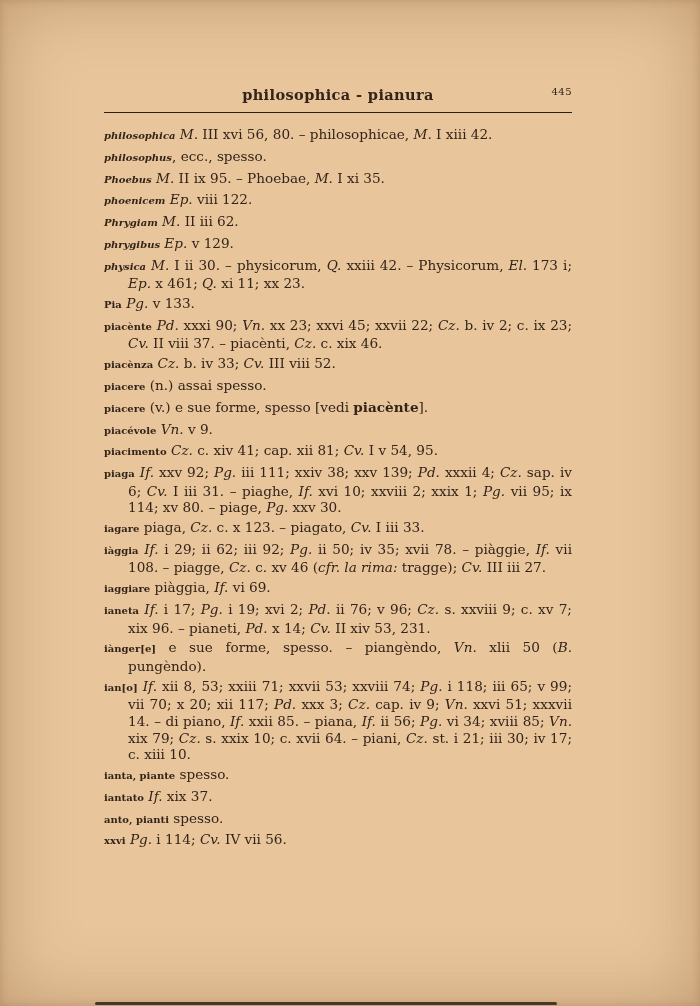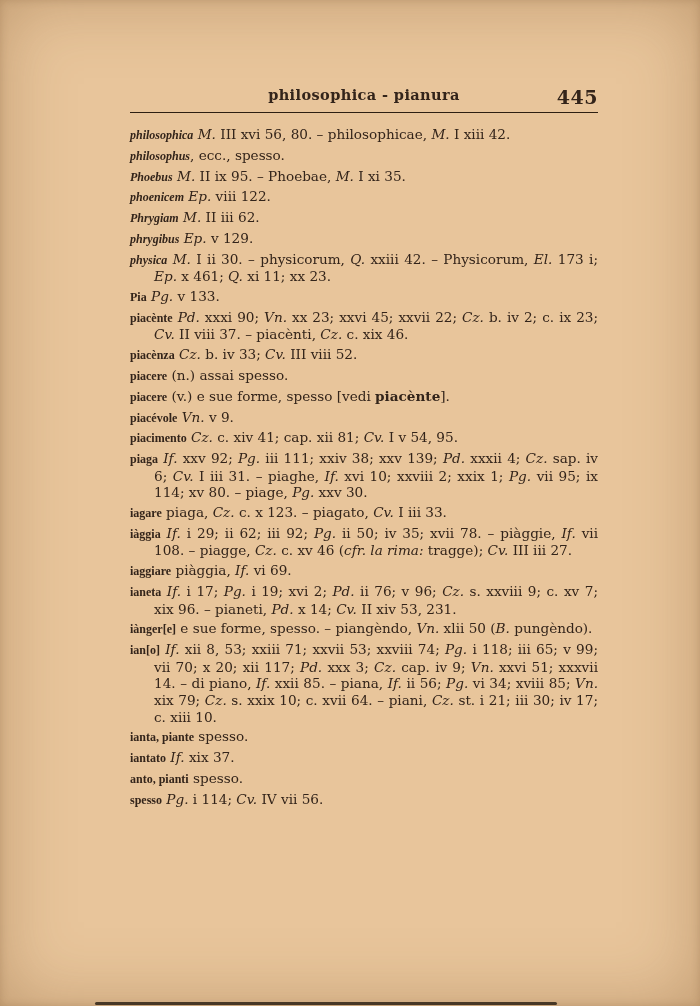--- a/index.html
+++ b/index.html
@@ -9,55 +9,54 @@
     height: 1006px;
     margin: 0 auto;
     background: var(--paper, #e8c59b);
     box-shadow: inset 0 0 70px rgba(130, 88, 45, 0.38), inset 0 0 8px rgba(110, 75, 40, 0.25);
     overflow: hidden;
     font-family: "DejaVu Serif", "Liberation Serif", serif;
     color: var(--ink, #33241a);
   }
   .content {
     position: absolute;
-    left: 130px;
+    left: 104px;
     top: 86px;
     width: 468px;
   }
   .header { position: relative; height: 21px; }
   .title {
     display: block;
     text-align: center;
     font-weight: bold;
     font-size: 14.5px;
     letter-spacing: 0.4px;
   }
   .pagenum {
     position: absolute;
     right: 0;
     top: 0;
-    font-size: 19px;
+    font-size: 10px;
     letter-spacing: 0.5px;
-    font-weight: bold;
   }
   .rule {
     border: 0;
     border-top: 1.7px solid #2d1f12;
     margin: 5px 0 13px 0;
   }
   .entries { }
   .entry {
     font-size: 13.6px;
     line-height: 16.6px;
     margin: 0 0 3.2px 0;
     padding-left: 24px;
     text-indent: -24px;
     text-align: justify;
   }
-  .hw { font-size: 12px; font-family: Liberation Serif, serif; }
+  .hw { font-size: 10px; }
   .hw.b  { font-weight: bold; }
   .hw.bi { font-weight: bold; font-style: italic; }
   .s-i  { font-style: italic; }
   .s-b  { font-weight: bold; }
   .s-bi { font-weight: bold; font-style: italic; }
   .scan-artifact {
     position: absolute;
     left: 95px;
     bottom: 1px;
     width: 462px;
@@ -95,17 +94,17 @@
         <p class="entry"><span class="hw b">piaga</span><span><span> </span><span class="s-i">If.</span><span> xxv 92; </span><span class="s-i">Pg.</span><span> iii 111; xxiv 38; xxv 139; </span><span class="s-i">Pd.</span><span> xxxii 4; </span><span class="s-i">Cz.</span><span> sap. iv 6; </span><span class="s-i">Cv.</span><span> I iii 31. – piaghe, </span><span class="s-i">If.</span><span> xvi 10; xxviii 2; xxix 1; </span><span class="s-i">Pg.</span><span> vii 95; ix 114; xv 80. – piage, </span><span class="s-i">Pg.</span><span> xxv 30.</span></span></p>
         <p class="entry"><span class="hw b">iagare</span><span><span> piaga, </span><span class="s-i">Cz.</span><span> c. x 123. – piagato, </span><span class="s-i">Cv.</span><span> I iii 33.</span></span></p>
         <p class="entry"><span class="hw b">iàggia</span><span><span> </span><span class="s-i">If.</span><span> i 29; ii 62; iii 92; </span><span class="s-i">Pg.</span><span> ii 50; iv 35; xvii 78. – piàggie, </span><span class="s-i">If.</span><span> vii 108. – piagge, </span><span class="s-i">Cz.</span><span> c. xv 46 (</span><span class="s-i">cfr. la rima:</span><span> tragge); </span><span class="s-i">Cv.</span><span> III iii 27.</span></span></p>
         <p class="entry"><span class="hw b">iaggiare</span><span><span> piàggia, </span><span class="s-i">If.</span><span> vi 69.</span></span></p>
         <p class="entry"><span class="hw b">ianeta</span><span><span> </span><span class="s-i">If.</span><span> i 17; </span><span class="s-i">Pg.</span><span> i 19; xvi 2; </span><span class="s-i">Pd.</span><span> ii 76; v 96; </span><span class="s-i">Cz.</span><span> s. xxviii 9; c. xv 7; xix 96. – pianeti, </span><span class="s-i">Pd.</span><span> x 14; </span><span class="s-i">Cv.</span><span> II xiv 53, 231.</span></span></p>
         <p class="entry"><span class="hw b">iànger[e]</span><span><span> e sue forme, spesso. – piangèndo, </span><span class="s-i">Vn.</span><span> xlii 50 (</span><span class="s-i">B.</span><span> pungèndo).</span></span></p>
         <p class="entry"><span class="hw b">ian[o]</span><span><span> </span><span class="s-i">If.</span><span> xii 8, 53; xxiii 71; xxvii 53; xxviii 74; </span><span class="s-i">Pg.</span><span> i 118; iii 65; v 99; vii 70; x 20; xii 117; </span><span class="s-i">Pd.</span><span> xxx 3; </span><span class="s-i">Cz.</span><span> cap. iv 9; </span><span class="s-i">Vn.</span><span> xxvi 51; xxxvii 14. – di piano, </span><span class="s-i">If.</span><span> xxii 85. – piana, </span><span class="s-i">If.</span><span> ii 56; </span><span class="s-i">Pg.</span><span> vi 34; xviii 85; </span><span class="s-i">Vn.</span><span> xix 79; </span><span class="s-i">Cz.</span><span> s. xxix 10; c. xvii 64. – piani, </span><span class="s-i">Cz.</span><span> st. i 21; iii 30; iv 17; c. xiii 10.</span></span></p>
         <p class="entry"><span class="hw b">ianta, piante</span><span><span> spesso.</span></span></p>
         <p class="entry"><span class="hw b">iantato</span><span><span> </span><span class="s-i">If.</span><span> xix 37.</span></span></p>
         <p class="entry"><span class="hw b">anto, pianti</span><span><span> spesso.</span></span></p>
-        <p class="entry"><span class="hw b">spesso</span><span><span> </span><span class="s-i">Pg.</span><span> i 114; </span><span class="s-i">Cv.</span><span> IV vii 56.</span></span></p>
+        <p class="entry"><span class="hw b">xxvi</span><span><span> </span><span class="s-i">Pg.</span><span> i 114; </span><span class="s-i">Cv.</span><span> IV vii 56.</span></span></p>
       </div>
   </div>
   <div class="scan-artifact"></div>
 </div>
 
 </body></html>

